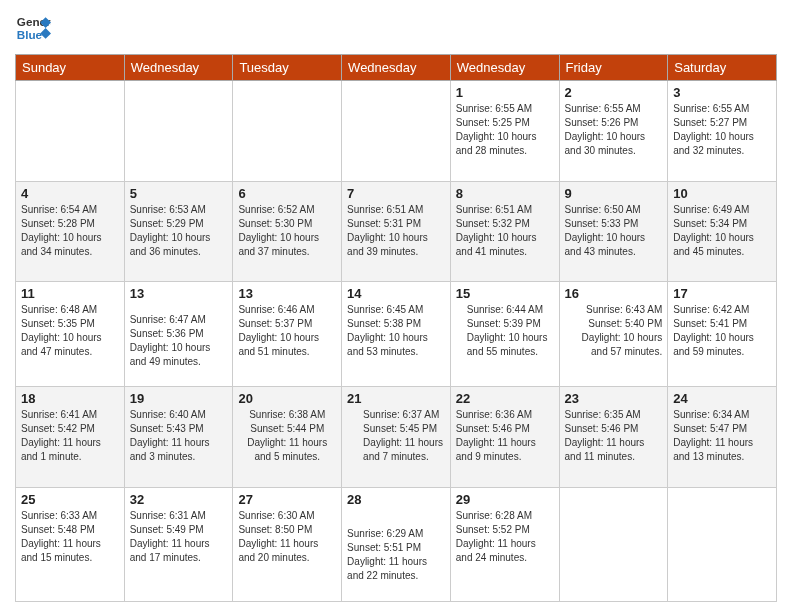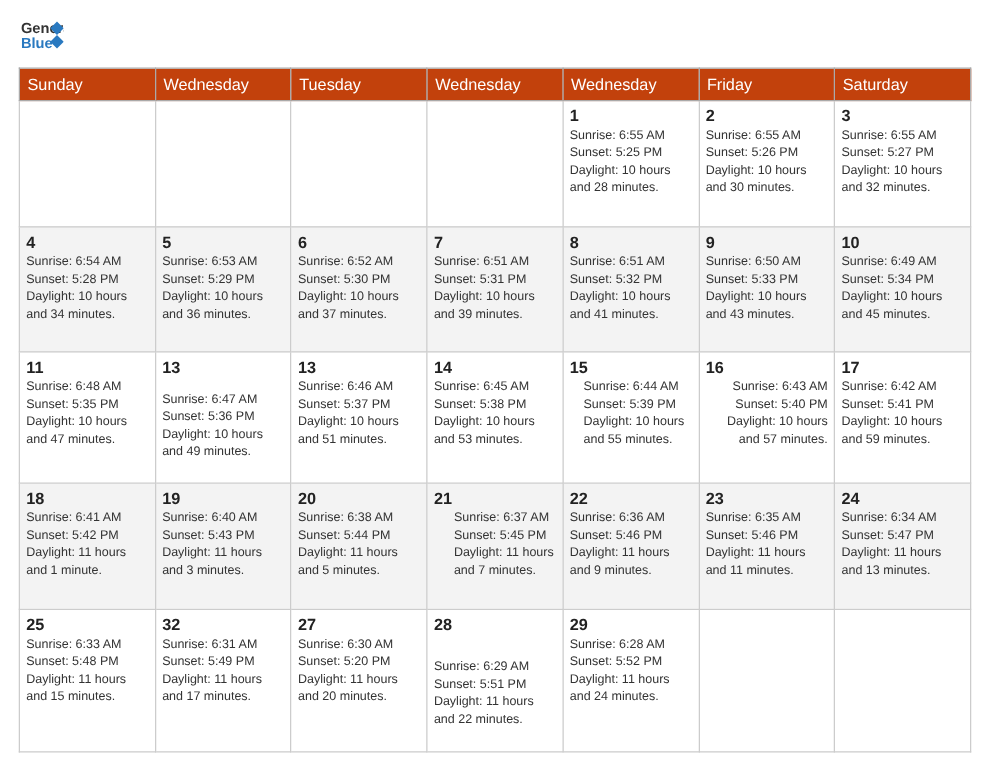--- a/index.html
+++ b/index.html
@@ -260,21 +260,21 @@
           </td>
           <td>
             <span class="day-num">19</span>
             <div class="day-info" style="white-space: pre-line;">Sunrise: 6:40 AM
 Sunset: 5:43 PM
 Daylight: 11 hours
 and 3 minutes.</div>
           </td>
           <td>
             <span class="day-num">20</span>
-            <div class="day-info" style="white-space: pre-line;">Sunrise: 6:38 AM
+            <div class="day-info" style="white-space: pre-line; text-align: center;">Sunrise: 6:38 AM
 Sunset: 5:44 PM
 Daylight: 11 hours
 and 5 minutes.</div>
           </td>
           <td>
             <span class="day-num">21</span>
             <div class="day-info" style="white-space: pre-line; margin-left: 16px;">Sunrise: 6:37 AM
 Sunset: 5:45 PM
 Daylight: 11 hours
 and 7 minutes.</div>
@@ -312,21 +312,21 @@
           <td>
             <span class="day-num">32</span>
             <div class="day-info" style="white-space: pre-line;">Sunrise: 6:31 AM
 Sunset: 5:49 PM
 Daylight: 11 hours
 and 17 minutes.</div>
           </td>
           <td>
             <span class="day-num">27</span>
             <div class="day-info" style="white-space: pre-line;">Sunrise: 6:30 AM
-Sunset: 5:20 PM
+Sunset: 8:50 PM
 Daylight: 11 hours
 and 20 minutes.</div>
           </td>
           <td>
             <span class="day-num">28</span>
             <div class="day-info" style="white-space: pre-line; margin-top: 20px;">Sunrise: 6:29 AM
 Sunset: 5:51 PM
 Daylight: 11 hours
 and 22 minutes.</div>
           </td>

